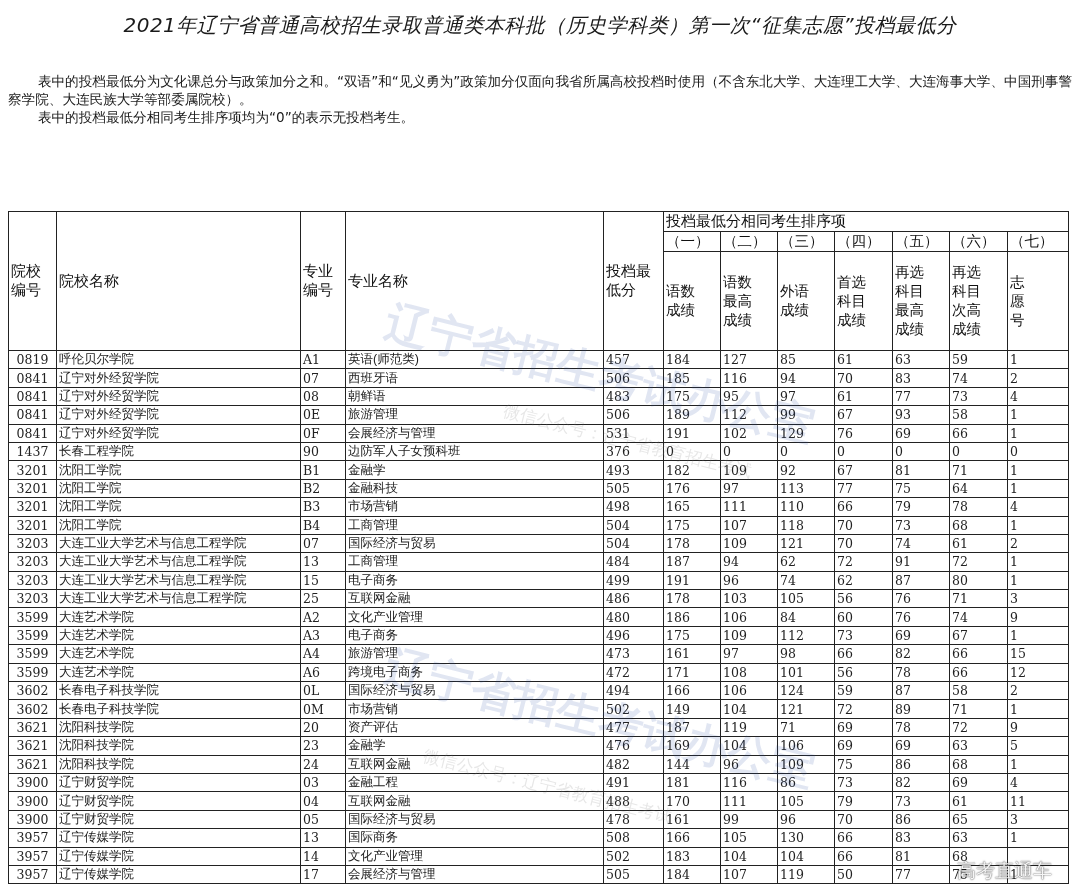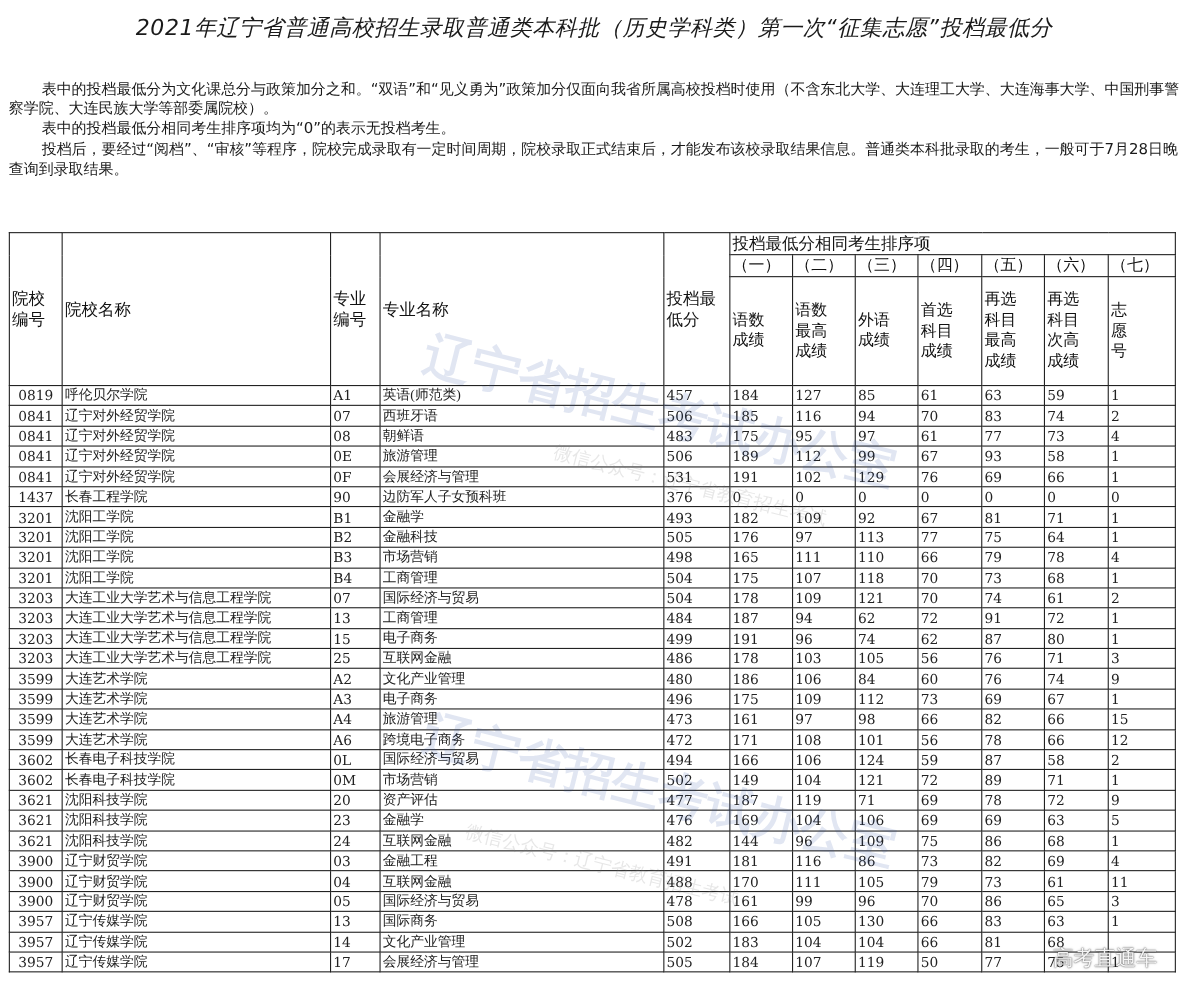--- a/index.html
+++ b/index.html
@@ -30,21 +30,21 @@
   }
   th.vert { line-height: 19px; }
   tr.hdr-top th { height: 17px; font-size: 15px; }
   tr.hdr-mid th { height: 18px; }
   tr.hdr-bot th { height: 98px; vertical-align: middle; }
   tbody td {
     height: 17.4px; line-height: 17px; font-family: "DejaVu Serif", serif; font-size: 12.5px; color: #222;
   }
   tbody td.c-code { text-align: center; }
   tbody td.c-min { }
-  tbody td.c-name, tbody td.c-major { font-family: Liberation Serif, serif; font-size: 12.5px; }
+  tbody td.c-name, tbody td.c-major { font-family: Liberation Sans, sans-serif; font-size: 12.5px; }
   .watermark-big {
     position: absolute; font-family: "DejaVu Sans", sans-serif; font-weight: bold;
     font-size: 44px; color: rgba(40, 80, 160, 0.14); transform: rotate(14deg);
     white-space: nowrap; pointer-events: none;
   }
   .watermark-small {
     position: absolute; font-family: "DejaVu Serif", serif;
     font-size: 17px; color: rgba(120,120,120,0.18); transform: rotate(14deg);
     white-space: nowrap; pointer-events: none;
   }
@@ -56,21 +56,20 @@
   }
 </style>
 </head>
 <body>
 
 <div class="title">2021年辽宁省普通高校招生录取普通类本科批（历史学科类）第一次“征集志愿”投档最低分</div>
 
 <div class="notes">
   <p>表中的投档最低分为文化课总分与政策加分之和。“双语”和“见义勇为”政策加分仅面向我省所属高校投档时使用（不含东北大学、大连理工大学、大连海事大学、中国刑事警察学院、大连民族大学等部委属院校）。</p>
   <p>表中的投档最低分相同考生排序项均为“0”的表示无投档考生。</p>
-  <p>投档后，要经过“阅档”、“审核”等程序，院校完成录取有一定时间周期，院校录取正式结束后，才能发布该校录取结果信息。普通类本科批录取的考生，一般可于7月28日晚查询到录取结果。</p>
 </div>
 
 <table class="grid">
   <colgroup>
     <col style="width:48px">
       <col style="width:244px">
       <col style="width:45px">
       <col style="width:258px">
     <col style="width:60px">
       <col style="width:57px">

